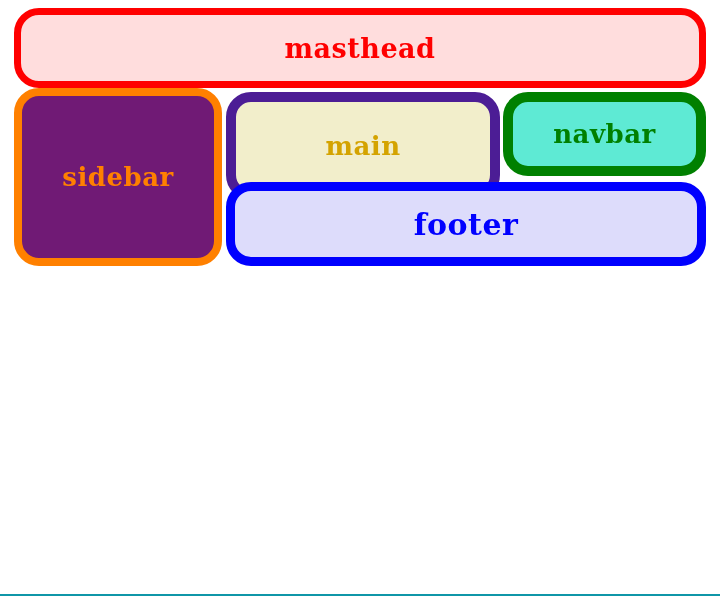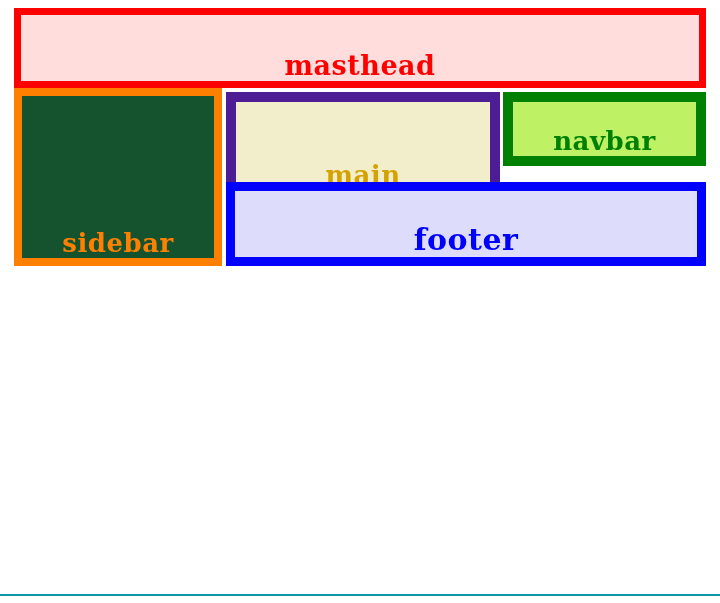--- a/index.html
+++ b/index.html
@@ -20,25 +20,26 @@
     left: 0;
     top: 0;
     width: 720px;
     height: 603px;
   }
 
   .region {
     position: absolute;
     box-sizing: border-box;
     display: flex;
-    align-items: flex-end;
+    align-items: center;
     justify-content: center;
     font-weight: bold;
     font-family: "DejaVu Serif", serif;
     letter-spacing: 0.5px;
+    border-radius: 25px;
   }
 
   
   #masthead {
     left: 14px;
     top: 8px;
     width: 692px;
     height: 80px;
     border: 7px solid #ff0000;
     background: #ffdddd;
@@ -46,21 +47,21 @@
     font-size: 27px;
   }
 
   
   #sidebar {
     left: 14px;
     top: 88px;
     width: 208px;
     height: 178px;
     border: 8px solid #ff8000;
-    background: #14532d;
+    background: #701a75;
     color: #ff8000;
     font-size: 26px;
   }
 
   
   #main {
     left: 226px;
     top: 92px;
     width: 274px;
     height: 108px;
@@ -68,23 +69,23 @@
     background: #f2eecb;
     color: #d4a300;
     font-size: 26px;
   }
 
   
   #navbar {
     left: 503px;
     top: 92px;
     width: 203px;
-    height: 74px;
+    height: 84px;
     border: 10px solid #008000;
-    background: #bef264;
+    background: #5eead4;
     color: #008000;
     font-size: 26px;
   }
 
   
   #footer {
     left: 226px;
     top: 182px;
     width: 480px;
     height: 84px;

